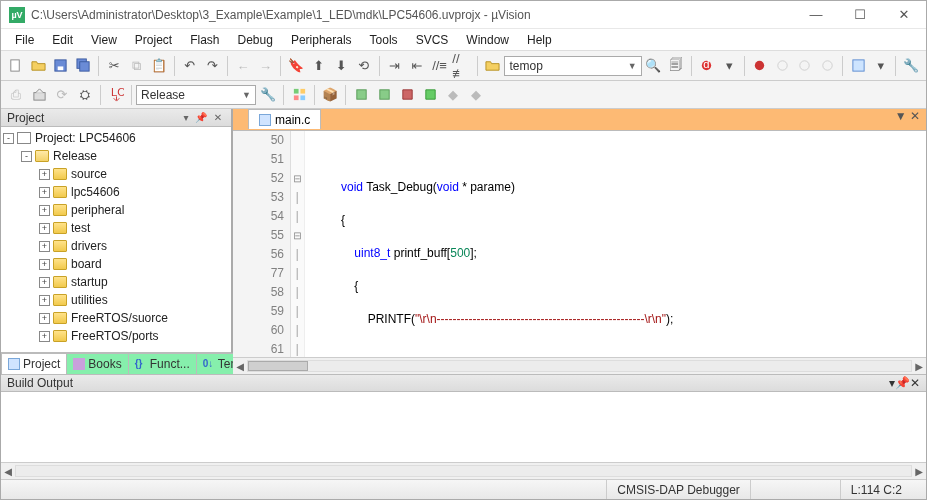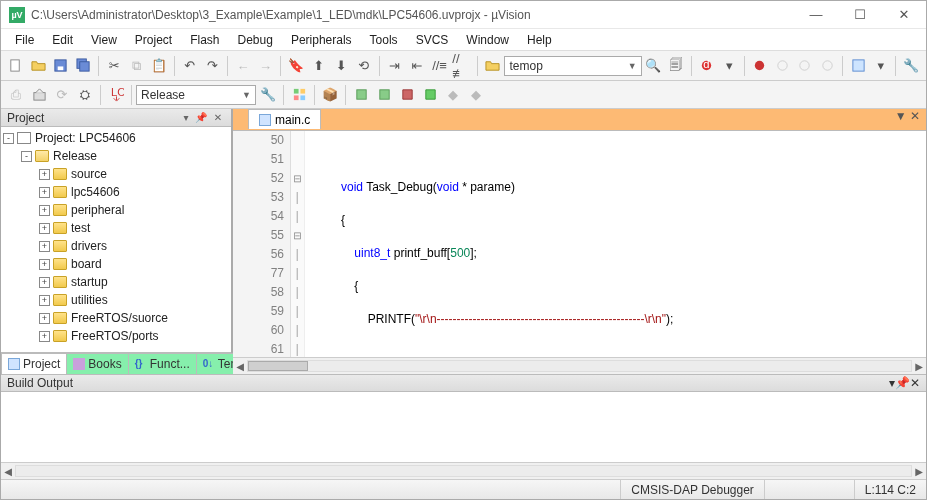--- a/index.html
+++ b/index.html
@@ -49,21 +49,21 @@
 .code .cl { height:19px; line-height:19px;}
 .kw { color:#0000ff;}
 .str { color:#a31515;}
 .num { color:#098658;}
 .hscroll { height:17px; background:#f0f0f0; border-top:1px solid #ccc; display:flex; align-items:center;}
 .hscroll .arr { width:14px; text-align:center; color:#666; font-size:10px;}
 .hscroll .track { flex:1; height:12px; background:#ececec; position:relative; border:1px solid #ddd;}
 .bo-header { height:18px; background:linear-gradient(#eaeaea,#dcdcdc); border-top:1px solid #bbb; border-bottom:1px solid #bbb; display:flex; align-items:center; padding:0 6px; color:#333;}
 .bo-header .sp{flex:1;}
 .bo-body { height:70px; background:#fff; }
-.statusbar { height:20px; background:linear-gradient(#f6f6f6,#e8e8e8); border-top:1px solid #ccc; display:flex; align-items:center; padding:0 0; color:#333; font-size:11px;}
+.statusbar { height:20px; background:linear-gradient(#f6f6f6,#e8e8e8); border-top:1px solid #ccc; display:flex; align-items:center; padding:0 14px; color:#333; font-size:11px;}
 .statusbar .cell { border-left:1px solid #ccc; padding:0 10px; height:100%; display:flex; align-items:center;}
 .statusbar .sp { flex:1;}
 .combo.search { width:140px; justify-content:space-between;}
 .combo.target { width:120px; justify-content:space-between;}
 .tbtn.yel svg{fill:#e8b000;}
 .dim { color:#bbb !important;}
 .dim svg { opacity:.35;}
 </style>
 </head>
 <body>

